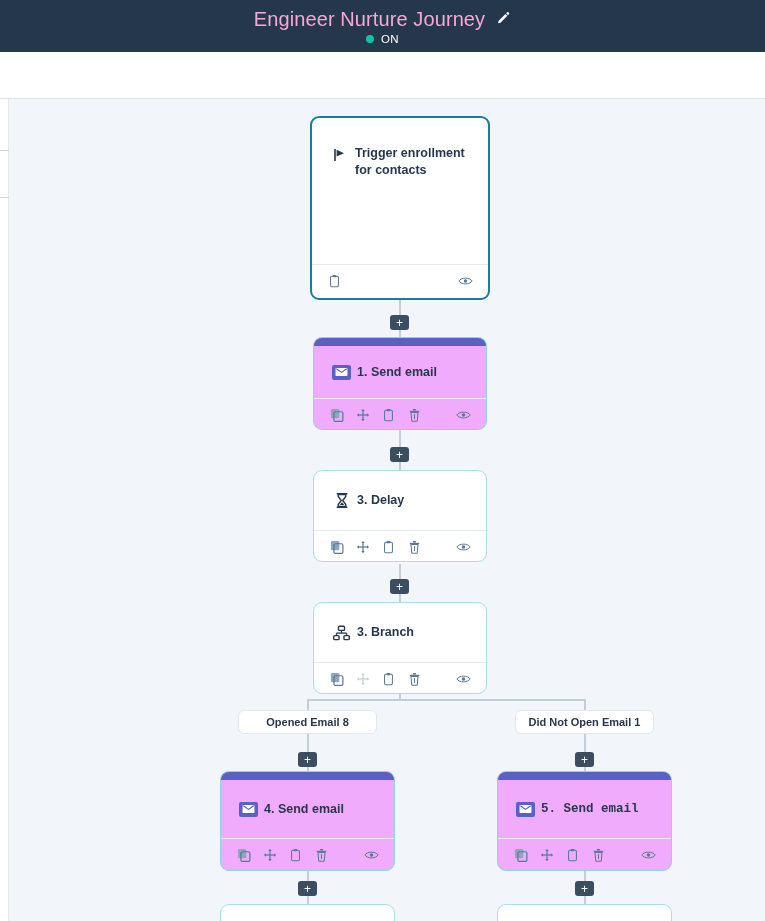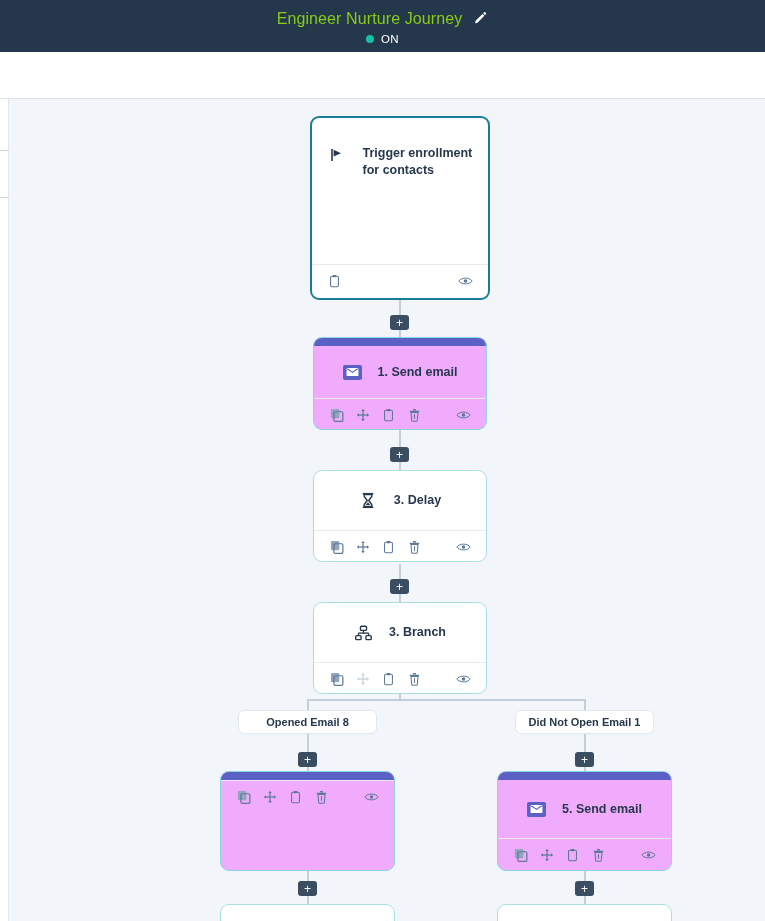--- a/index.html
+++ b/index.html
@@ -14,22 +14,22 @@
   .app-header {
     position: absolute; top: 0; left: 0;
     width: 765px; height: 52px;
     background: #25374a;
     display: flex; flex-direction: column;
     align-items: center; justify-content: center;
     gap: 2px;
   }
   .title-row { display: flex; align-items: center; gap: 11px; }
   .app-title {
-    color: #84cc16;
-    font-size: 16px;
+    color: #f9a8d4;
+    font-size: 20px;
     font-weight: 400;
     letter-spacing: .1px;
     line-height: 22px;
   }
   .edit-pencil { width: 15px; height: 15px; display: block; }
   .status-row { display: flex; align-items: center; gap: 7px; margin-top: 1px; }
   .status-dot {
     width: 8px; height: 8px; border-radius: 50%;
     background: #14c2a5; display: block;
   }
@@ -103,23 +103,22 @@
   .node-email {
     border: 1.5px solid #8ad6de;
     background: #f0abfc;
   }
   .email-topbar {
     height: 8px; width: 100%;
     background: #5b61c4;
   }
   .node-body {
     display: flex; align-items: center;
-    gap: 16px;
-    padding: 0 0;
-    justify-content: center;
+    gap: 6px;
+    padding: 0 18px;
   }
   .node-label {
     font-size: 12.5px;
     font-weight: bold;
     color: #27384d;
     line-height: 17px;
   }
   .node-divider { height: 1px; background: #e6ebf1; width: 100%; }
   .node-actions {
     display: flex; align-items: center;
@@ -393,68 +392,28 @@
   </div>
 
   <div class="branch-label" style="left:238px; top:611px; width:139px;">Opened Email 8</div>
   <div class="branch-label" style="left:515px; top:611px; width:139px;">Did Not Open Email 1</div>
 
   <div class="plus-btn" style="left:298px; top:653px;">+</div>
   <div class="plus-btn" style="left:575px; top:653px;">+</div>
 
   <div class="node node-email" style="left:220px; top:672px; width:175px; height:100px;">
     <div class="email-topbar"></div>
-    <div class="node-divider"></div>
-    <div class="node-actions">
-      <span class="act">
-        <svg width="14" height="14" viewBox="0 0 15 15">
-          <rect x="1" y="1" width="9" height="10" rx="1.4" fill="#90a6bd"></rect>
-          <rect x="4.2" y="4" width="9.6" height="10.4" rx="1.6" fill="none" stroke="#5b7894" stroke-width="1.3"></rect>
-        </svg>
-      </span>
-      <span class="act">
-        <svg width="14" height="14" viewBox="0 0 16 16">
-          <path d="M8 1 L10 3.4 H6 z M8 15 L6 12.6 H10 z M1 8 L3.4 6 V10 z M15 8 L12.6 10 V6 z" fill="#5b7894"></path>
-          <rect x="7.3" y="3" width="1.4" height="10" fill="#5b7894"></rect>
-          <rect x="3" y="7.3" width="10" height="1.4" fill="#5b7894"></rect>
-        </svg>
-      </span>
-      <span class="act">
-        <svg width="13" height="14" viewBox="0 0 14 16">
-          <rect x="2.5" y="2.5" width="9" height="12" rx="1.6" fill="none" stroke="#5b7894" stroke-width="1.2"></rect>
-          <rect x="5" y="1" width="4" height="2.6" rx=".8" fill="#5b7894"></rect>
-        </svg>
-      </span>
-      <span class="act">
-        <svg width="13" height="14" viewBox="0 0 14 16">
-          <rect x="1.6" y="3.2" width="10.8" height="1.5" fill="#5b7894"></rect>
-          <rect x="5.2" y="1" width="3.6" height="1.8" rx=".6" fill="#5b7894"></rect>
-          <path d="M3 5.2 h8 l-.8 9 a1 1 0 0 1-1 .9 H4.8 a1 1 0 0 1-1-.9 z" fill="none" stroke="#5b7894" stroke-width="1.2"></path>
-          <rect x="6.4" y="7" width="1.2" height="5.4" fill="#5b7894"></rect>
-        </svg>
-      </span>
-      <span class="act act-eye">
-        <svg width="16" height="12" viewBox="0 0 18 12">
-          <path d="M1 6 C4 1.4 14 1.4 17 6 C14 10.6 4 10.6 1 6 z" fill="none" stroke="#5b7894" stroke-width="1.2"></path>
-          <circle cx="9" cy="6" r="2.1" fill="#5b7894"></circle>
-        </svg>
-      </span>
-    </div>
-  </div>
-
-  <div class="node node-email" style="left:497px; top:672px; width:175px; height:100px;">
-    <div class="email-topbar"></div>
     <div class="node-body" style="height:58px;">
       <span class="icon-badge">
         <svg width="13" height="10" viewBox="0 0 14 10">
           <rect x="0.6" y="0.6" width="12.8" height="8.8" rx="1" fill="#ffffff"></rect>
           <path d="M1.4 1.5 L7 5.4 L12.6 1.5" fill="none" stroke="#5b61c4" stroke-width="1.3"></path>
         </svg>
       </span>
-      <span class="node-label">5. Send email</span>
+      <span class="node-label">4. Send email</span>
     </div>
     <div class="node-divider"></div>
     <div class="node-actions">
       <span class="act">
         <svg width="14" height="14" viewBox="0 0 15 15">
           <rect x="1" y="1" width="9" height="10" rx="1.4" fill="#90a6bd"></rect>
           <rect x="4.2" y="4" width="9.6" height="10.4" rx="1.6" fill="none" stroke="#5b7894" stroke-width="1.3"></rect>
         </svg>
       </span>
       <span class="act">
@@ -480,19 +439,68 @@
       </span>
       <span class="act act-eye">
         <svg width="16" height="12" viewBox="0 0 18 12">
           <path d="M1 6 C4 1.4 14 1.4 17 6 C14 10.6 4 10.6 1 6 z" fill="none" stroke="#5b7894" stroke-width="1.2"></path>
           <circle cx="9" cy="6" r="2.1" fill="#5b7894"></circle>
         </svg>
       </span>
     </div>
   </div>
 
+  <div class="node node-email" style="left:497px; top:672px; width:175px; height:100px;">
+    <div class="email-topbar"></div>
+    <div class="node-body" style="height:58px;font-family:Liberation Mono, monospace;">
+      <span class="icon-badge">
+        <svg width="13" height="10" viewBox="0 0 14 10">
+          <rect x="0.6" y="0.6" width="12.8" height="8.8" rx="1" fill="#ffffff"></rect>
+          <path d="M1.4 1.5 L7 5.4 L12.6 1.5" fill="none" stroke="#5b61c4" stroke-width="1.3"></path>
+        </svg>
+      </span>
+      <span class="node-label">5. Send email</span>
+    </div>
+    <div class="node-divider"></div>
+    <div class="node-actions">
+      <span class="act">
+        <svg width="14" height="14" viewBox="0 0 15 15">
+          <rect x="1" y="1" width="9" height="10" rx="1.4" fill="#90a6bd"></rect>
+          <rect x="4.2" y="4" width="9.6" height="10.4" rx="1.6" fill="none" stroke="#5b7894" stroke-width="1.3"></rect>
+        </svg>
+      </span>
+      <span class="act">
+        <svg width="14" height="14" viewBox="0 0 16 16">
+          <path d="M8 1 L10 3.4 H6 z M8 15 L6 12.6 H10 z M1 8 L3.4 6 V10 z M15 8 L12.6 10 V6 z" fill="#5b7894"></path>
+          <rect x="7.3" y="3" width="1.4" height="10" fill="#5b7894"></rect>
+          <rect x="3" y="7.3" width="10" height="1.4" fill="#5b7894"></rect>
+        </svg>
+      </span>
+      <span class="act">
+        <svg width="13" height="14" viewBox="0 0 14 16">
+          <rect x="2.5" y="2.5" width="9" height="12" rx="1.6" fill="none" stroke="#5b7894" stroke-width="1.2"></rect>
+          <rect x="5" y="1" width="4" height="2.6" rx=".8" fill="#5b7894"></rect>
+        </svg>
+      </span>
+      <span class="act">
+        <svg width="13" height="14" viewBox="0 0 14 16">
+          <rect x="1.6" y="3.2" width="10.8" height="1.5" fill="#5b7894"></rect>
+          <rect x="5.2" y="1" width="3.6" height="1.8" rx=".6" fill="#5b7894"></rect>
+          <path d="M3 5.2 h8 l-.8 9 a1 1 0 0 1-1 .9 H4.8 a1 1 0 0 1-1-.9 z" fill="none" stroke="#5b7894" stroke-width="1.2"></path>
+          <rect x="6.4" y="7" width="1.2" height="5.4" fill="#5b7894"></rect>
+        </svg>
+      </span>
+      <span class="act act-eye">
+        <svg width="16" height="12" viewBox="0 0 18 12">
+          <path d="M1 6 C4 1.4 14 1.4 17 6 C14 10.6 4 10.6 1 6 z" fill="none" stroke="#5b7894" stroke-width="1.2"></path>
+          <circle cx="9" cy="6" r="2.1" fill="#5b7894"></circle>
+        </svg>
+      </span>
+    </div>
+  </div>
+
   <div class="plus-btn" style="left:298px; top:782px;">+</div>
   <div class="plus-btn" style="left:575px; top:782px;">+</div>
 
   <div class="node node-plain" style="left:220px; top:805px; width:175px; height:60px;"></div>
   <div class="node node-plain" style="left:497px; top:805px; width:175px; height:60px;"></div>
 
 </div>
 
 </body></html>

